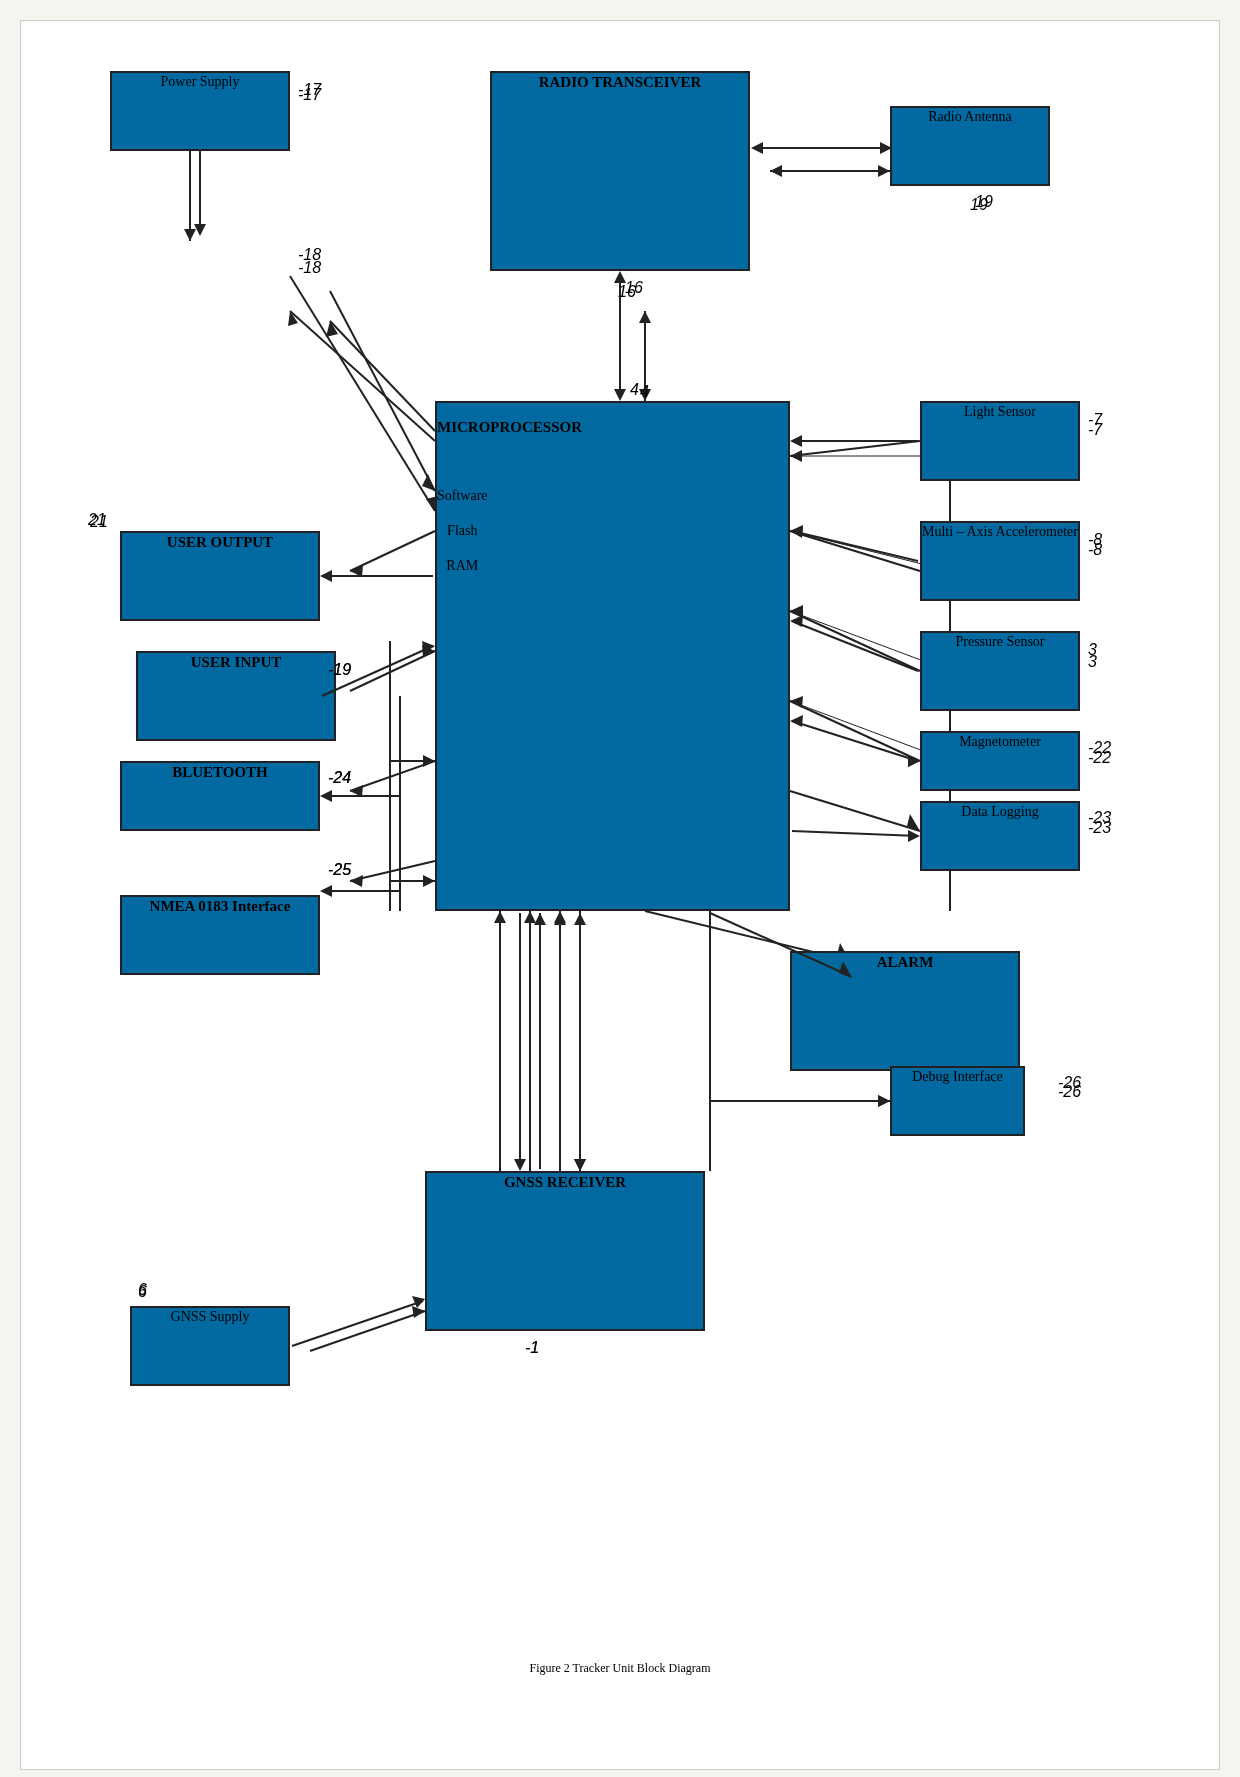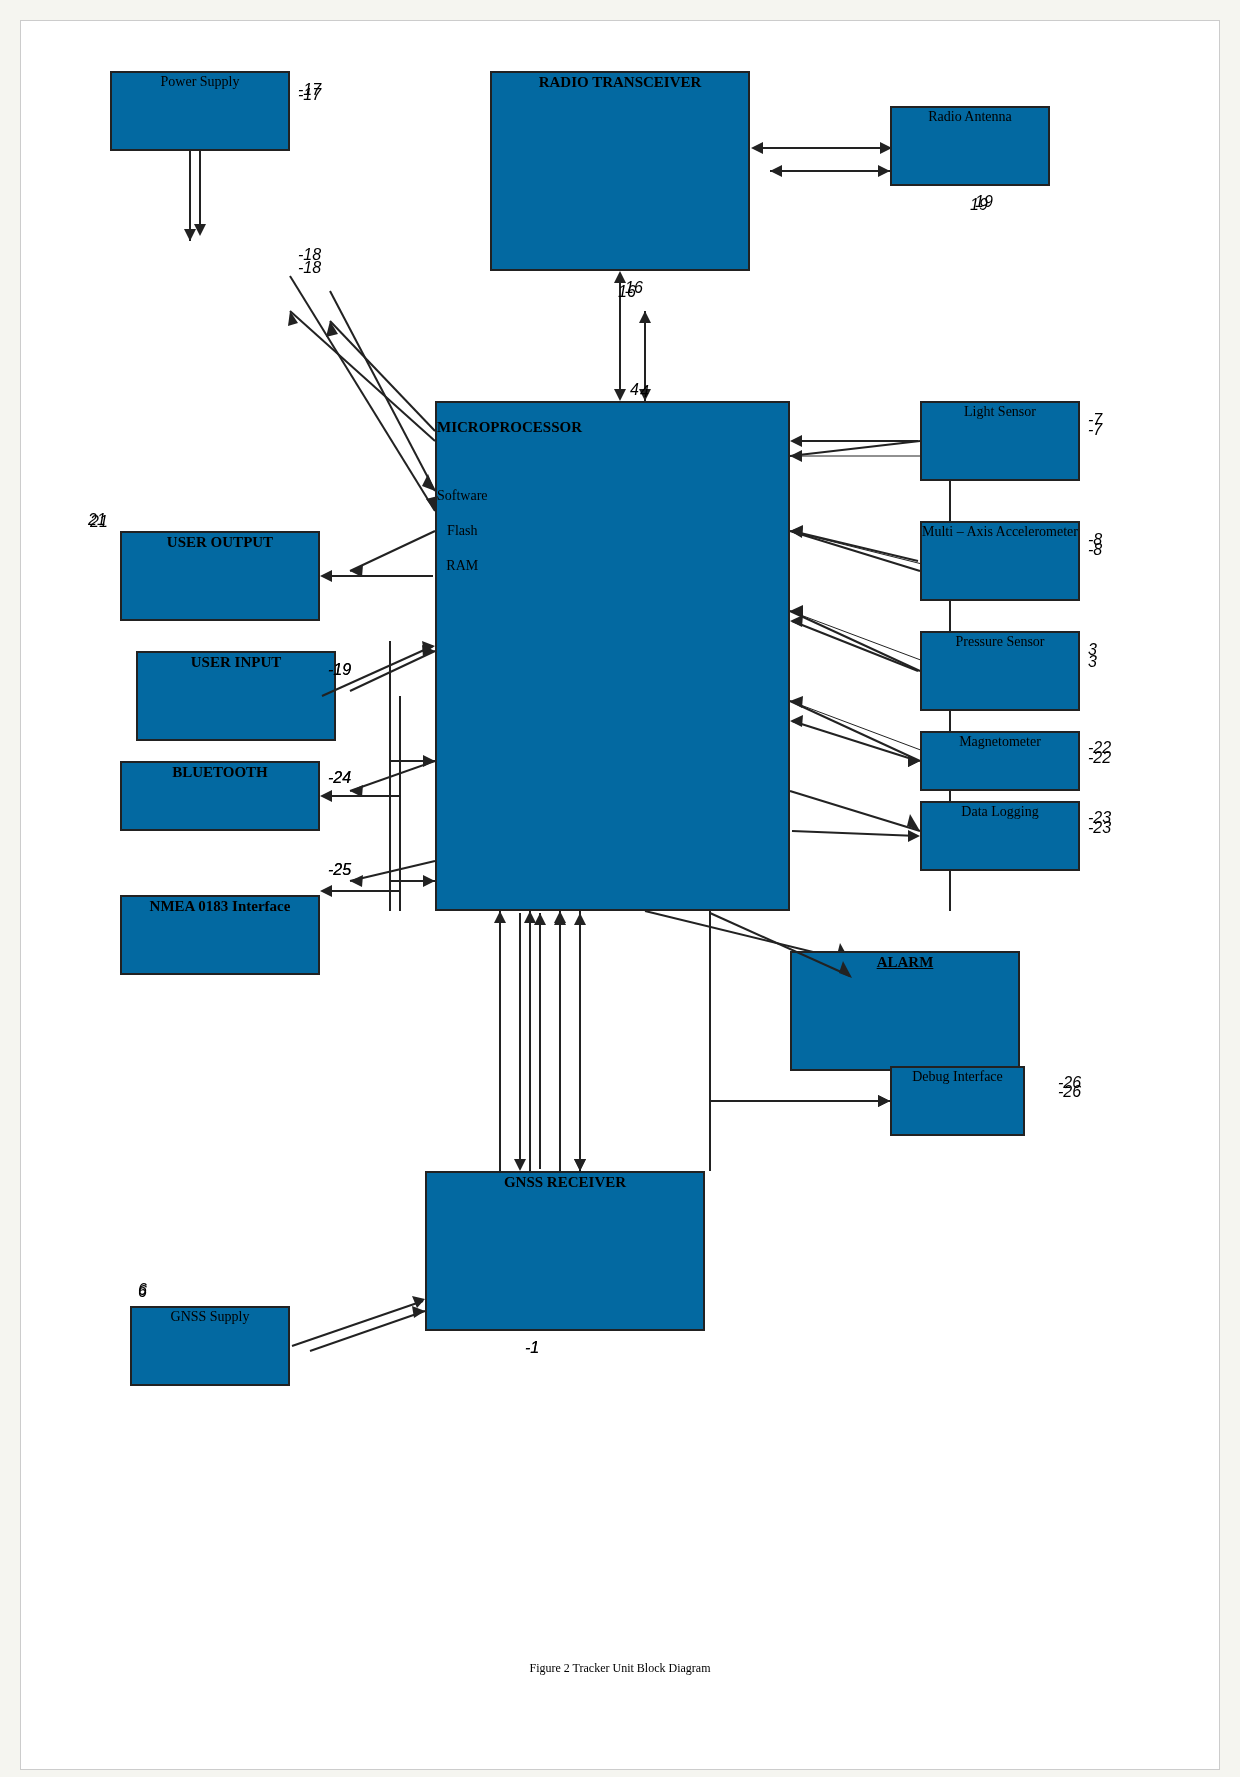--- a/index.html
+++ b/index.html
@@ -222,21 +222,21 @@
       <span>BLUETOOTH</span>
     </div>
     <span class="label-num" style="left:258px; top:728px;">-24</span>
 
     <div class="block block-bold" style="left:50px; top:810px; width:200px; height:80px;margin-top:44px;">
       <span>NMEA 0183
 Interface</span>
     </div>
     <span class="label-num" style="left:258px; top:820px;">-25</span>
 
-    <div class="block block-bold" style="left:720px; top:910px; width:230px; height:120px;text-decoration:underline;">
+    <div class="block block-bold" style="left:720px; top:910px; width:230px; height:120px;">
       <span>ALARM</span>
     </div>
 
     <div class="block block-bold" style="left:355px; top:1130px; width:280px; height:160px;">
       <span>GNSS
 RECEIVER</span>
     </div>
     <span class="label-num" style="left:455px; top:1298px;">-1</span>
 
     <div class="block" style="left:60px; top:1265px; width:160px; height:80px;">

